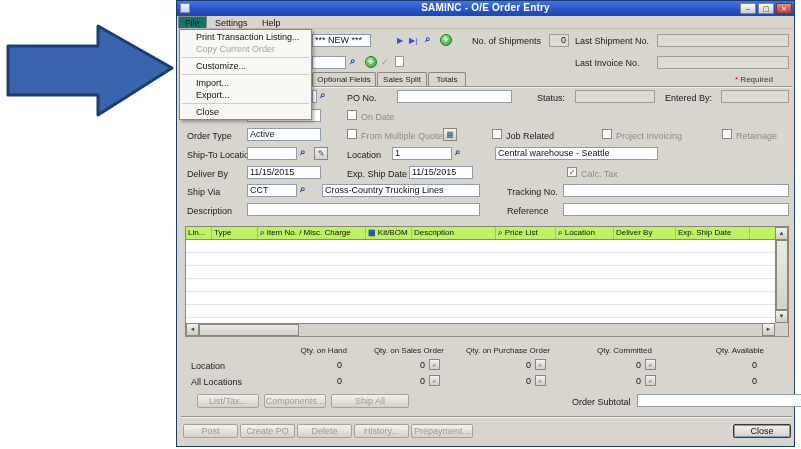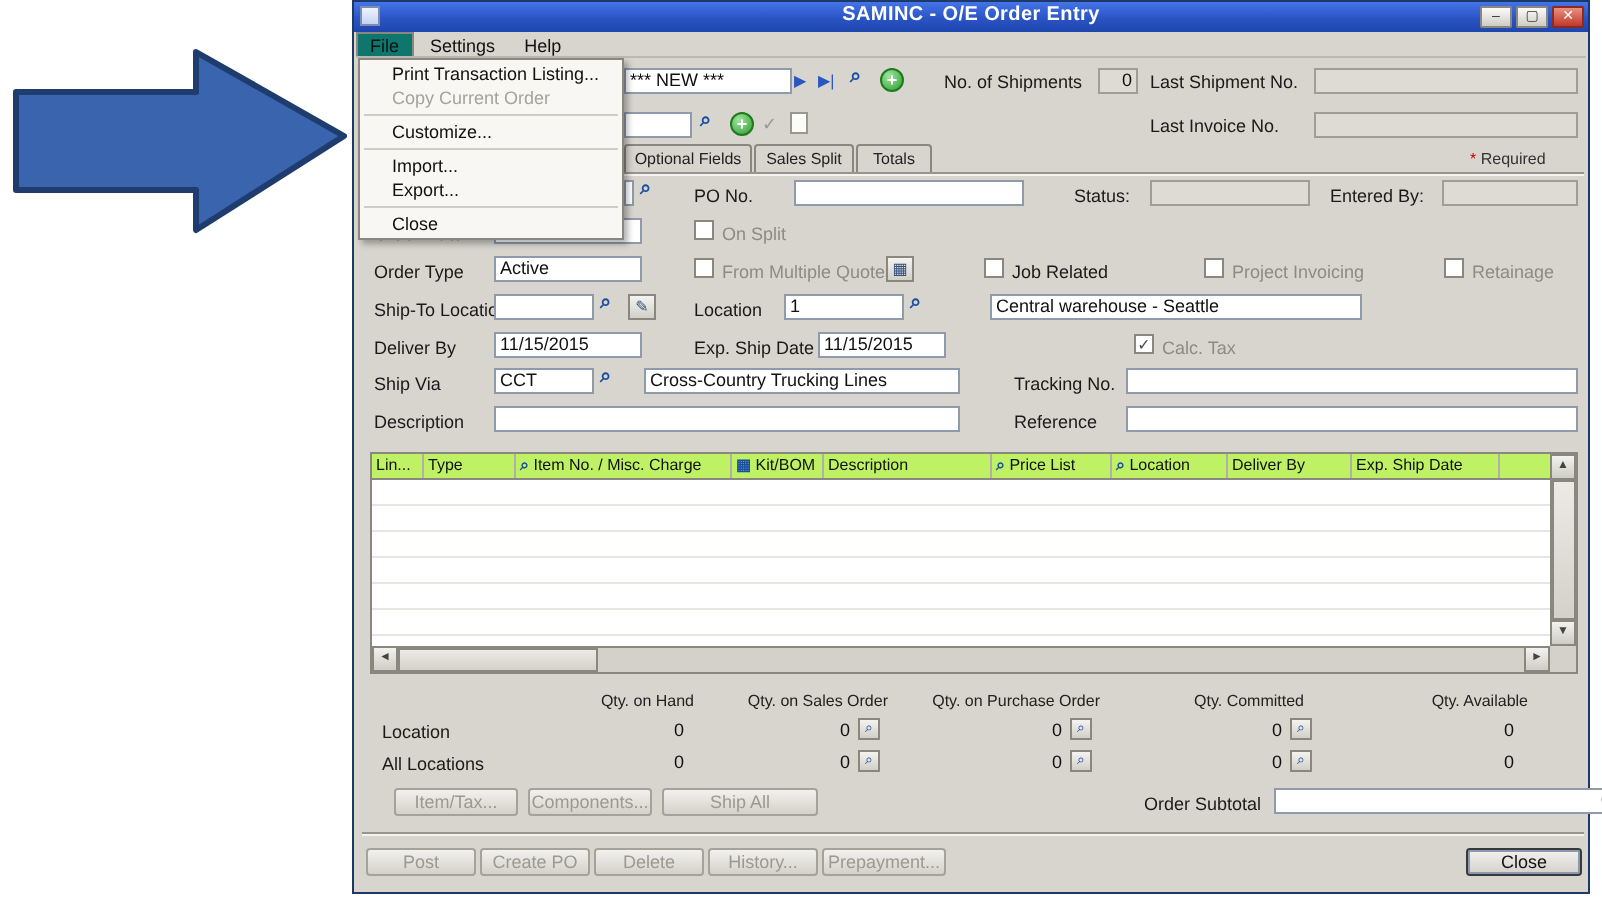--- a/index.html
+++ b/index.html
@@ -76,21 +76,21 @@
     <span class="winbtn" style="right:20px">▢</span>
     <span class="winbtn close" style="right:2px">✕</span>
   </div>
 
   <div class="menubar">
     <span class="mtop active">File</span>
     <span class="mtop">Settings</span>
     <span class="mtop">Help</span>
   </div>
 
-  <div class="fld" style="left:135px;top:33px;width:84px">*** NEW ***</div>
+  <div class="fld" style="left:135px;top:33px;width:59px">*** NEW ***</div>
   <span class="ico navarrow" style="left:220px;top:33px">▶</span>
   <span class="ico navarrow" style="left:232px;top:33px">▶|</span>
   <span class="ico finder" style="left:248px;top:32px">⌕</span>
   <span class="newbtn" style="left:263px;top:33px">+</span>
   <span class="lbl" style="left:295px;top:34px">No. of Shipments</span>
   <div class="fld dis num" style="left:372px;top:33px;width:20px">0</div>
   <span class="lbl" style="left:398px;top:34px">Last Shipment No.</span>
   <div class="fld dis" style="left:480px;top:33px;width:132px"></div>
 
   <div class="fld" style="left:135px;top:55px;width:34px"></div>
@@ -112,42 +112,42 @@
   <span class="lbl" style="left:170px;top:91px">PO No.</span>
   <div class="fld" style="left:220px;top:89px;width:115px"></div>
   <span class="lbl" style="left:360px;top:91px">Status:</span>
   <div class="fld dis" style="left:398px;top:89px;width:80px"></div>
   <span class="lbl" style="left:488px;top:91px">Entered By:</span>
   <div class="fld dis" style="left:544px;top:89px;width:68px"></div>
 
   <span class="lbl" style="left:10px;top:110px">Order Date</span>
   <div class="fld" style="left:70px;top:108px;width:74px">11/15/2015</div>
   <span class="cb" style="left:170px;top:109px"></span>
-  <span class="lbl dis" style="left:184px;top:110px">On Split</span>
+  <span class="lbl dis" style="left:184px;top:110px">On Date</span>
 
   <span class="lbl" style="left:10px;top:129px">Order Type</span>
   <div class="fld" style="left:70px;top:127px;width:74px">Active</div>
   <span class="cb" style="left:170px;top:128px"></span>
   <span class="lbl dis" style="left:184px;top:129px">From Multiple Quotes</span>
   <span class="sbtn" style="left:266px;top:127px;width:14px;height:13px">▦</span>
   <span class="cb" style="left:315px;top:128px"></span>
   <span class="lbl" style="left:329px;top:129px">Job Related</span>
   <span class="cb" style="left:425px;top:128px"></span>
   <span class="lbl dis" style="left:439px;top:129px">Project Invoicing</span>
   <span class="cb" style="left:545px;top:128px"></span>
   <span class="lbl dis" style="left:559px;top:129px">Retainage</span>
 
   <span class="lbl" style="left:10px;top:148px">Ship-To Location</span>
   <div class="fld" style="left:70px;top:146px;width:50px"></div>
   <span class="ico finder" style="left:123px;top:145px">⌕</span>
   <span class="sbtn" style="left:137px;top:146px;width:14px;height:13px">✎</span>
   <span class="lbl" style="left:170px;top:148px">Location</span>
   <div class="fld" style="left:215px;top:146px;width:60px">1</div>
   <span class="ico finder" style="left:278px;top:145px">⌕</span>
-  <div class="fld" style="left:318px;top:146px;width:186px">Central warehouse - Seattle</div>
+  <div class="fld" style="left:318px;top:146px;width:163px">Central warehouse - Seattle</div>
 
   <span class="lbl" style="left:10px;top:167px">Deliver By</span>
   <div class="fld" style="left:70px;top:165px;width:74px">11/15/2015</div>
   <span class="lbl" style="left:170px;top:167px">Exp. Ship Date</span>
   <div class="fld" style="left:232px;top:165px;width:64px">11/15/2015</div>
   <span class="cb" style="left:390px;top:166px">✓</span>
   <span class="lbl dis" style="left:404px;top:167px">Calc. Tax</span>
 
   <span class="lbl" style="left:10px;top:185px">Ship Via</span>
   <div class="fld" style="left:70px;top:183px;width:50px">CCT</div>
@@ -212,21 +212,21 @@
   <span class="lbl" style="left:14px;top:375px">All Locations</span>
   <span class="qv" style="left:55px;top:375px">0</span>
   <span class="qv" style="left:138px;top:375px">0</span>
   <span class="drill" style="left:252px;top:374px">⌕</span>
   <span class="qv" style="left:244px;top:375px">0</span>
   <span class="drill" style="left:358px;top:374px">⌕</span>
   <span class="qv" style="left:354px;top:375px">0</span>
   <span class="drill" style="left:468px;top:374px">⌕</span>
   <span class="qv" style="left:470px;top:375px">0</span>
 
-  <div class="btn dis" style="left:20px;top:393px;width:62px">Item/Tax...</div>
+  <div class="btn dis" style="left:20px;top:393px;width:62px">List/Tax...</div>
   <div class="btn dis" style="left:87px;top:393px;width:62px">Components...</div>
   <div class="btn dis" style="left:154px;top:393px;width:78px">Ship All</div>
   <span class="lbl" style="left:395px;top:395px">Order Subtotal</span>
   <div class="fld num" style="left:460px;top:393px;width:184px">0.00</div>
 
   <div class="sepline"></div>
 
   <div class="btn dis" style="left:6px;top:423px;width:55px">Post</div>
   <div class="btn dis" style="left:63px;top:423px;width:55px">Create PO</div>
   <div class="btn dis" style="left:120px;top:423px;width:55px">Delete</div>

